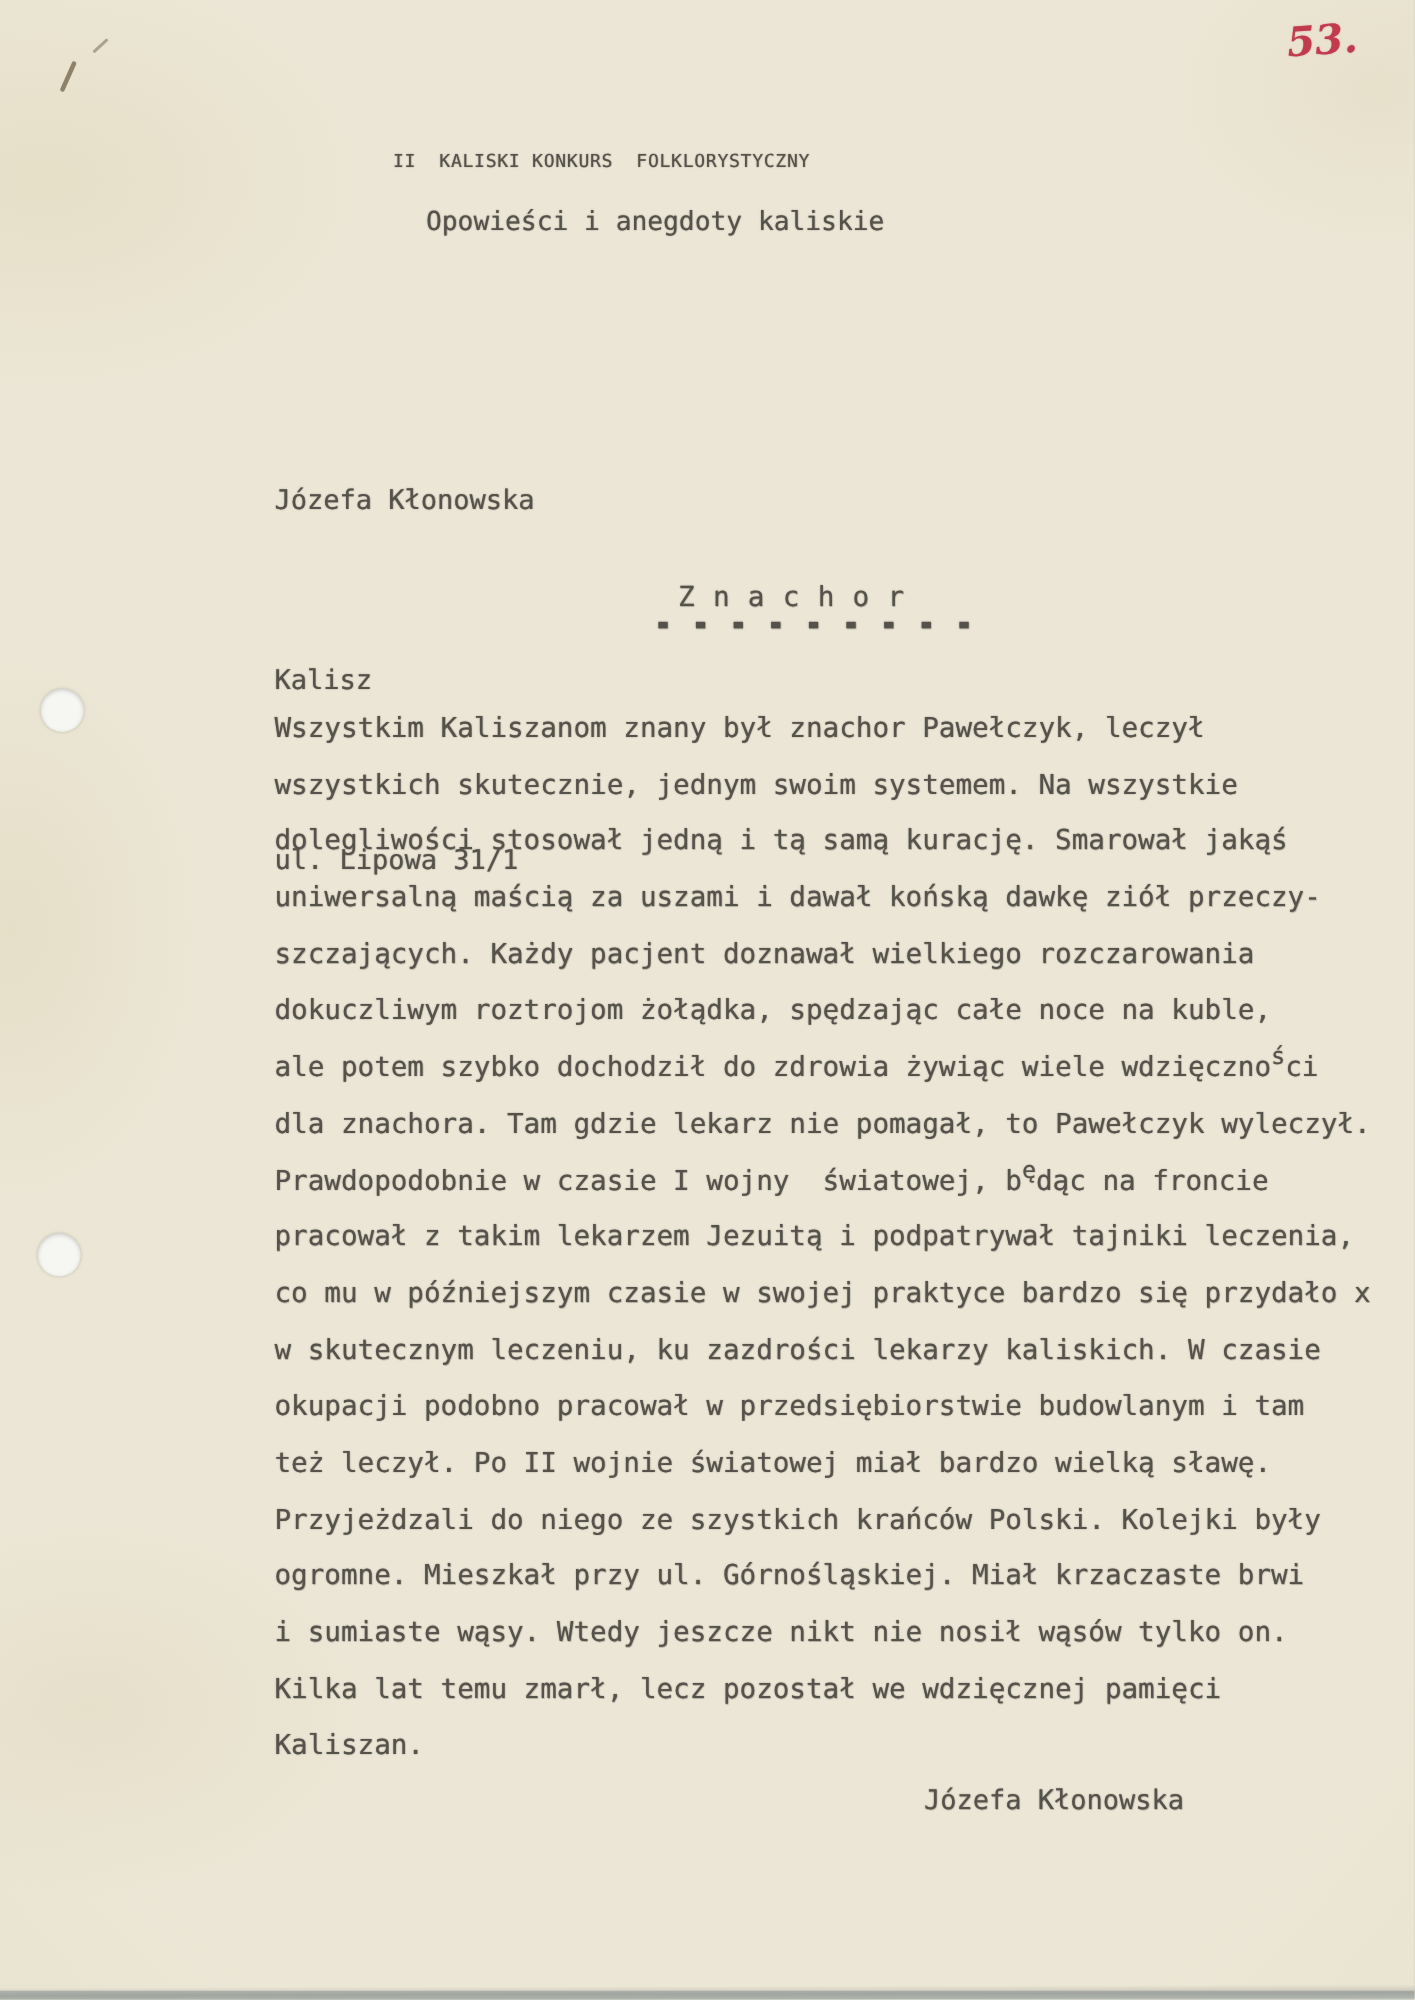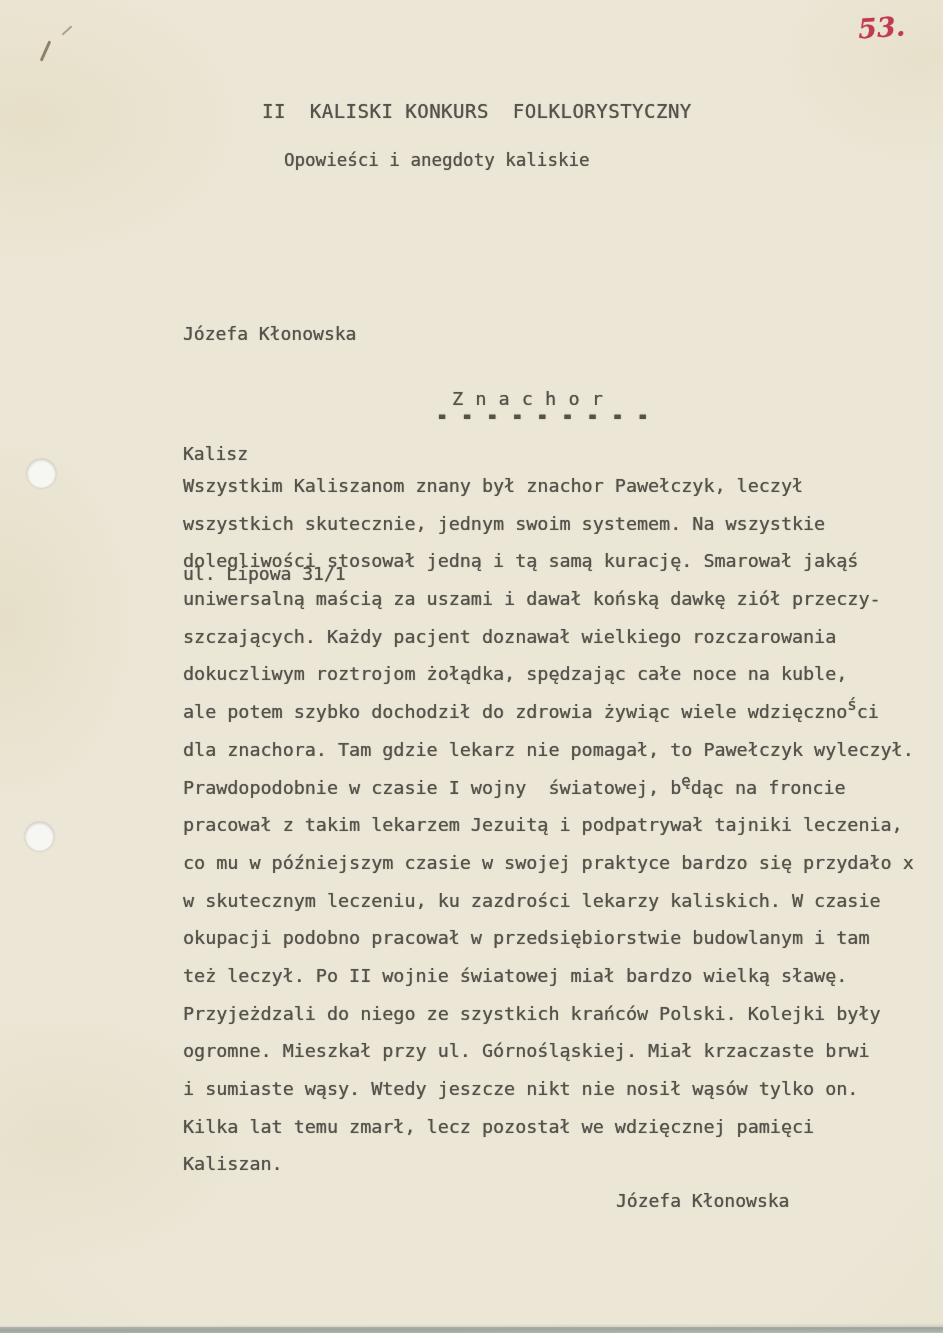--- a/index.html
+++ b/index.html
@@ -39,22 +39,22 @@
   .pen-mark{position:absolute;background:#6f6249;border-radius:2px;opacity:0.75;}
   .pen-mark.m1{left:44px;top:40px;width:3px;height:22px;transform:rotate(24deg);}
   .pen-mark.m2{left:66px;top:24px;width:2px;height:13px;transform:rotate(48deg);opacity:0.5;}
   .punch-hole{
     position:absolute;width:29px;height:29px;border-radius:50%;
     background:#f6f6f3;
     box-shadow:inset 0 1px 3px rgba(0,0,0,0.18), 0 0 2px rgba(120,110,80,0.35);
   }
   .punch-hole.h1{left:27px;top:459px;}
   .punch-hole.h2{left:25px;top:822px;}
-  .header-title{position:absolute;left:262px;top:100px;font-size:19px;letter-spacing:0.5px;}
-  .header-subtitle{position:absolute;left:284px;top:150px;font-size:17.5px;}
+  .header-title{position:absolute;left:262px;top:100px;font-size:12px;letter-spacing:0.5px;}
+  .header-subtitle{position:absolute;left:284px;top:138px;font-size:17.5px;}
   .author{position:absolute;left:183px;top:234px;font-size:18px;line-height:40px;}
   .story-title{position:absolute;left:452px;top:388px;font-size:18.5px;font-weight:400;letter-spacing:0.5px;}
   .story-underline{
     position:absolute;left:436px;top:403px;font-size:20px;font-weight:700;
     letter-spacing:0.5px;transform:scaleY(1.5);
   }
   .story-body{
     position:absolute;left:183px;top:467px;width:770px;
     font-size:18.4px;line-height:37.7px;
   }

